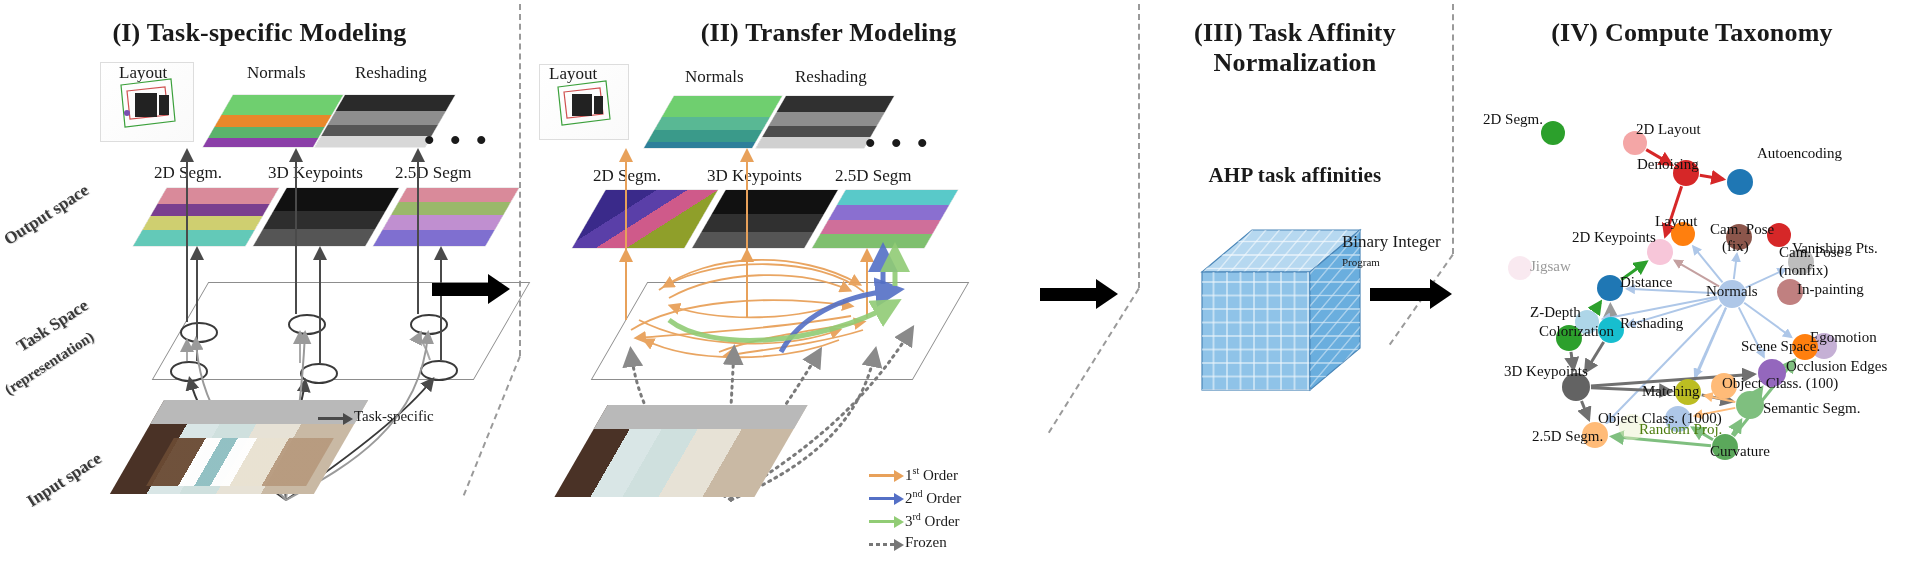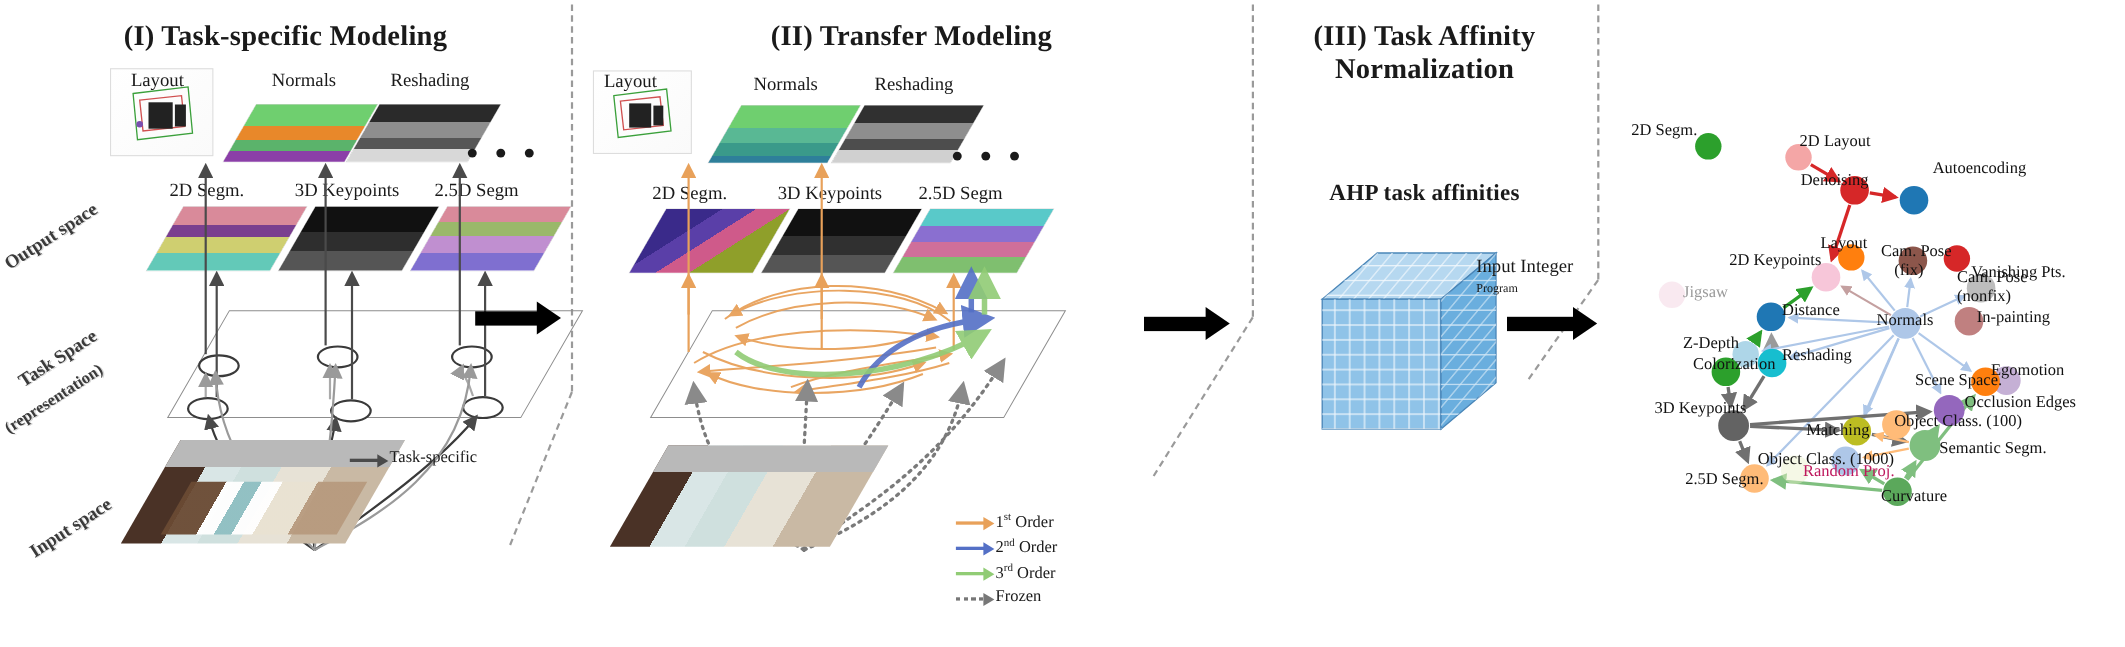--- a/index.html
+++ b/index.html
@@ -304,24 +304,27 @@
       <polygon points="2,44 52,2 160,2 110,44" fill="#b6d8f0" stroke="#4a86b8" stroke-width="1.2"></polygon>
       <polygon points="2,44 52,2 160,2 110,44" fill="url(#gridt)" opacity=".85"></polygon>
 
       <rect x="2" y="44" width="108" height="118" fill="#8fc3e8" stroke="#4a86b8" stroke-width="1.2"></rect>
       <rect x="2" y="44" width="108" height="118" fill="url(#gridf)" opacity=".85"></rect>
 
       <polygon points="110,44 160,2 160,120 110,162" fill="#6aaede" stroke="#4a86b8" stroke-width="1.2"></polygon>
       <polygon points="110,44 160,2 160,120 110,162" fill="url(#gridt)" opacity=".7"></polygon>
     </svg>
 
-    <div style="position:absolute;left:204px;top:232px;font-size:17px;white-space:nowrap;">Input Integer</div>
+    <div style="position:absolute;left:204px;top:232px;font-size:17px;white-space:nowrap;">Binary Integer</div>
     <div style="position:absolute;left:204px;top:256px;font-size:11px;white-space:nowrap;">Program</div>
   </div>
 
+  <div class="panel" style="left:1452px;width:480px;">
+    <div class="ptitle" style="top:18px;">(IV) Compute Taxonomy</div>
+  </div>
 
   <svg id="taxo" width="1932" height="588" style="position:absolute;left:0;top:0;pointer-events:none">
       <defs>
         <marker id="tm0" markerWidth="5" markerHeight="5" refX="4" refY="2.5" orient="auto">
           <polygon points="0 0, 5 2.5, 0 5" fill="#d62728"></polygon>
         </marker>
         <marker id="tm1" markerWidth="5" markerHeight="5" refX="4" refY="2.5" orient="auto">
           <polygon points="0 0, 5 2.5, 0 5" fill="#2ca02c"></polygon>
         </marker>
         <marker id="tm2" markerWidth="5" markerHeight="5" refX="4" refY="2.5" orient="auto">
@@ -422,18 +425,18 @@
       <div class="glabel" style="left: 1620px; top: 315px;">Reshading</div>
       <div class="glabel" style="left: 1539px; top: 323px;">Colorization</div>
       <div class="glabel" style="left: 1810px; top: 329px;">Egomotion</div>
       <div class="glabel" style="left: 1741px; top: 338px;">Scene Space.</div>
       <div class="glabel" style="left: 1786px; top: 358px; text-align: center;">Occlusion Edges</div>
       <div class="glabel" style="left: 1504px; top: 363px;">3D Keypoints</div>
       <div class="glabel" style="left: 1642px; top: 383px;">Matching</div>
       <div class="glabel" style="left: 1722px; top: 375px;">Object Class. (100)</div>
       <div class="glabel" style="left: 1763px; top: 400px;">Semantic Segm.</div>
       <div class="glabel" style="left: 1598px; top: 410px;">Object Class. (1000)</div>
-      <div class="glabel" style="left: 1639px; top: 421px; color: #be185d;">Random Proj.</div>
+      <div class="glabel" style="left: 1639px; top: 421px; color: #4d7c0f;">Random Proj.</div>
       <div class="glabel" style="left: 1532px; top: 428px;">2.5D Segm.</div>
       <div class="glabel" style="left: 1710px; top: 443px;">Curvature</div>
     </div>
 
 </div>
 
 </body></html>

